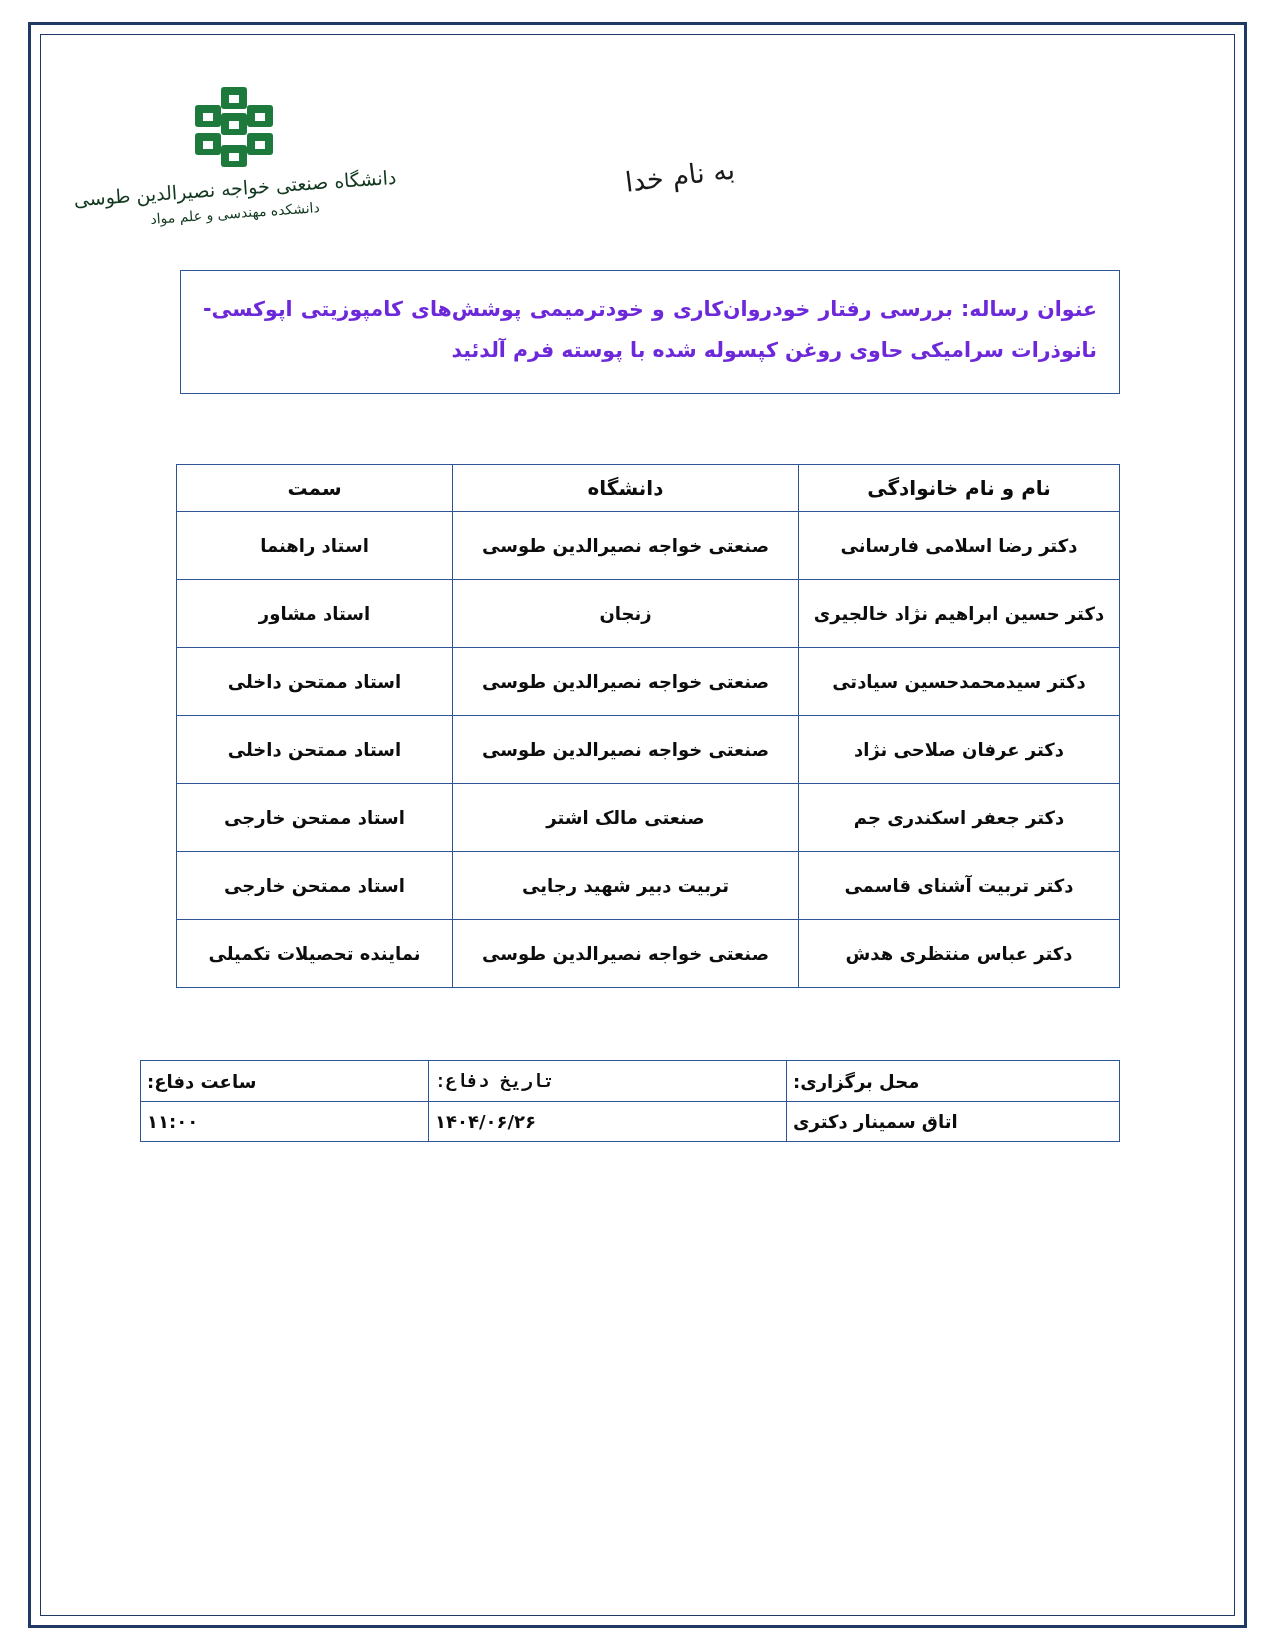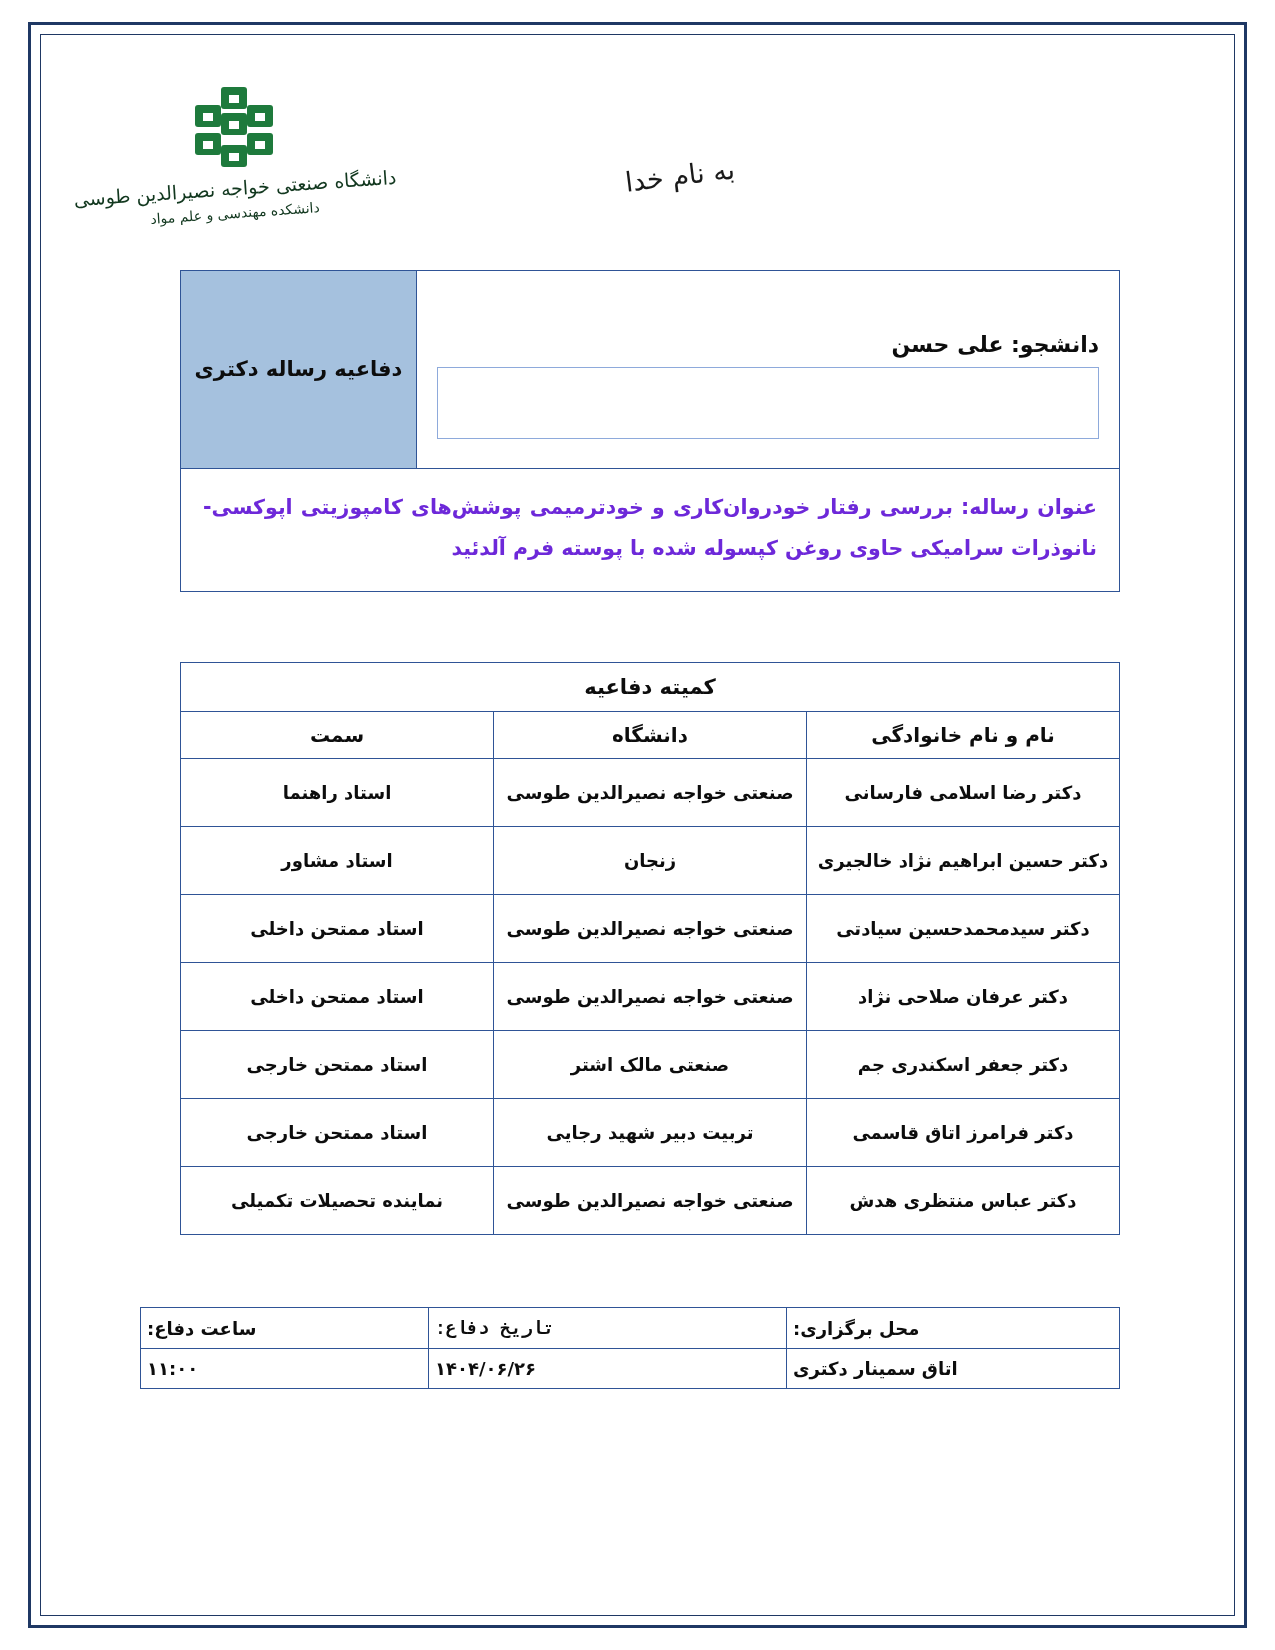--- a/index.html
+++ b/index.html
@@ -229,38 +229,28 @@
             </g>
           </svg>
         </div>
         <div class="logo-uni-name">دانشگاه صنعتی خواجه نصیرالدین طوسی</div>
         <div class="logo-fac-name">دانشکده مهندسی و علم مواد</div>
       </div>
     </div>
 
     <table class="top-table">
       <tbody>
-          <tr>
-        <td class="cell-student">
-          <div class="student-row">دانشجو: علی حسن</div>
-          <div class="student-box"></div>
-        </td>
-        <td class="cell-badge">دفاعیه رساله دکتری</td>
-      </tr>
       <tr>
         <td class="cell-title" colspan="2">عنوان رساله: بررسی رفتار خودروان‌کاری و خودترمیمی پوشش‌های کامپوزیتی اپوکسی- نانوذرات سرامیکی حاوی روغن کپسوله شده با پوسته  فرم آلدئید</td>
       </tr>
     </tbody>
       </table>
 
     <table class="committee">
       <tbody>
-          <tr class="caption-row">
-        <th colspan="3">کمیته دفاعیه</th>
-      </tr>
       <tr class="head-row">
         <th class="col-name">نام و نام خانوادگی</th>
         <th class="col-uni">دانشگاه</th>
         <th class="col-role">سمت</th>
       </tr>
       <tr>
         <td>دکتر رضا اسلامی فارسانی</td>
         <td>صنعتی خواجه نصیرالدین طوسی</td>
         <td>استاد راهنما</td>
       </tr>
@@ -278,21 +268,21 @@
         <td>دکتر عرفان صلاحی نژاد</td>
         <td>صنعتی خواجه نصیرالدین طوسی</td>
         <td>استاد ممتحن داخلی</td>
       </tr>
       <tr>
         <td>دکتر جعفر اسکندری جم</td>
         <td>صنعتی مالک اشتر</td>
         <td>استاد ممتحن خارجی</td>
       </tr>
       <tr>
-        <td>دکتر فرامرز اتاق قاسمی</td>
+        <td>دکتر تربیت آشنای قاسمی</td>
         <td>تربیت دبیر شهید رجایی</td>
         <td>استاد ممتحن خارجی</td>
       </tr>
       <tr>
         <td>دکتر عباس منتظری هدش</td>
         <td>صنعتی خواجه نصیرالدین طوسی</td>
         <td>نماینده تحصیلات تکمیلی</td>
       </tr>
     </tbody>
       </table>

